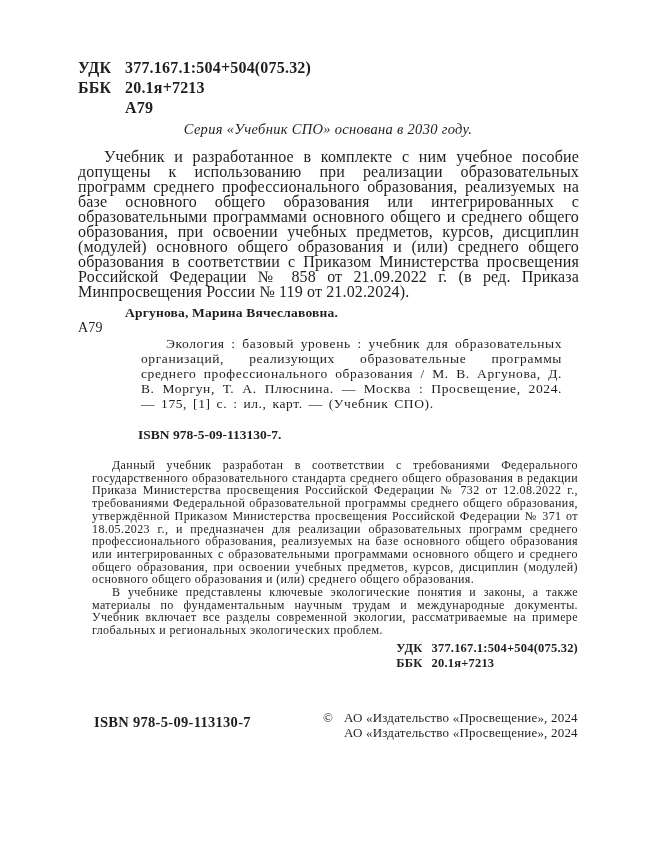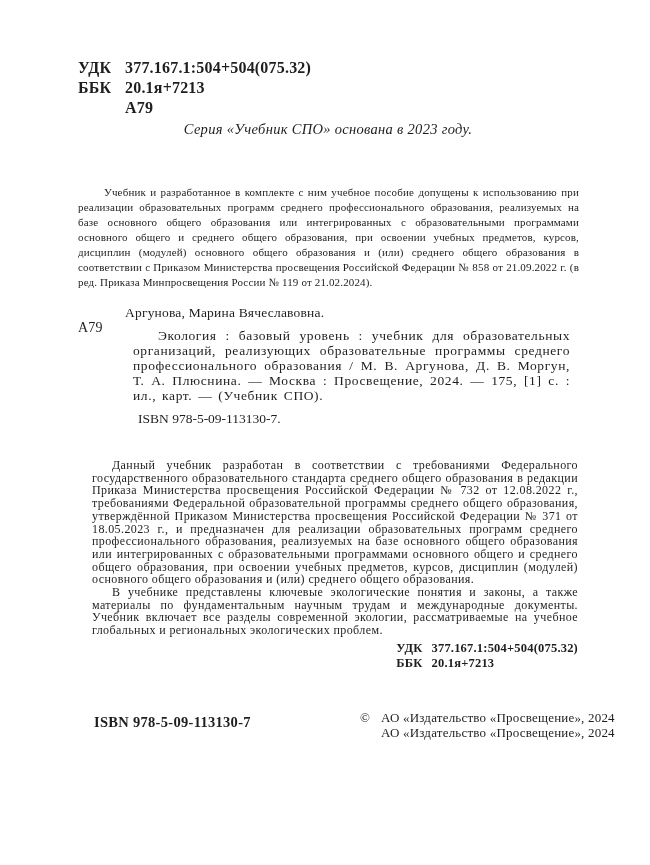--- a/index.html
+++ b/index.html
@@ -25,41 +25,40 @@
   
   .series{
     position:absolute;left:78px;top:121px;width:500px;
     text-align:center;font-style:italic;font-size:14.5px;line-height:17px;
     letter-spacing:.3px;
   }
 
   
   .allowance{
     position:absolute;left:78px;top:149px;width:501px;
-    font-size:11px;line-height:15px;
+    font-size:16px;line-height:15px;
     text-align:justify;text-indent:26px;
     letter-spacing:.15px;
-    margin-top:36px;
   }
 
   
   .card{
     position:absolute;left:125px;top:305px;width:453px;
     font-size:13.5px;line-height:15px;
   }
   .card-sign{
     position:absolute;left:-47px;top:15px;
     font-size:14px;letter-spacing:.2px;
   }
-  .card-author{font-weight:normal;margin:0;letter-spacing:.2px;}
+  .card-author{font-weight:bold;margin:0;letter-spacing:.2px;}
   .card-bib{
-    margin:8px;text-align:justify;text-indent:25px;
+    margin:16px;text-align:justify;text-indent:25px;
     letter-spacing:.6px;word-spacing:2px;font-family:Liberation Serif, serif;
   }
-  .card-isbn{margin:0 0 0 13px;}
+  .card-isbn{margin:0 0 0 13px;font-weight:bold;}
 
   
   .annotation{
     position:absolute;left:92px;top:411px;width:486px;
     font-size:12px;line-height:12.7px;
     text-align:justify;
     letter-spacing:.4px;
     margin-top:48px;
   }
   .annotation p{margin:0;text-indent:20px;}
@@ -73,21 +72,21 @@
   .udk-bottom .block{width:fit-content;margin-left:auto;text-align:left;}
   .udk-bottom .code-label{margin-right:9px;}
 
   
   .footer{position:absolute;left:78px;top:710px;width:500px;font-size:13px;}
   .footer-isbn{
     position:absolute;left:16px;top:4px;
     font-weight:bold;font-size:14.5px;letter-spacing:.3px;
   }
   .footer-copy{position:absolute;left:245px;top:0;line-height:15.4px;letter-spacing:.2px;}
-  .copy-line{white-space:nowrap;margin-left:37px;}
+  .copy-line{white-space:nowrap;}
   .copy-sign{display:inline-block;width:21px;}
 </style>
 </head>
 <body>
 
 <div class="page">
 
   <div class="udk-top">
     <div class="code-line">
       <span class="code-label">УДК</span>
@@ -95,34 +94,34 @@
     </div>
     <div class="code-line">
       <span class="code-label">ББК</span>
       <span class="code-value">20.1я+7213</span>
     </div>
     <div class="code-line">
       <span class="sign-value">А79</span>
     </div>
   </div>
 
-  <div class="series">Серия «Учебник СПО» основана в 2023 году.</div>
+  <div class="series">Серия «Учебник СПО» основана в 2030 году.</div>
 
   <div class="allowance">Учебник и разработанное в комплекте с ним учебное пособие допущены к использованию при реализации образовательных программ среднего профессионального образования, реализуемых на базе основного общего образования или интегрированных с образовательными программами основного общего и среднего общего образования, при освоении учебных предметов, курсов, дисциплин (модулей) основного общего образования и (или) среднего общего образования в соответствии с Приказом Министерства просвещения Российской Федерации № 858 от 21.09.2022 г. (в ред. Приказа Минпросвещения России № 119 от 21.02.2024).</div>
 
   <div class="card">
     <span class="card-sign">А79</span>
     <p class="card-author">Аргунова, Марина Вячеславовна.</p>
     <p class="card-bib">Экология : базовый уровень : учебник для образовательных организаций, реализующих образовательные программы среднего профессионального образования / М. В. Аргунова, Д. В. Моргун, Т. А. Плюснина. — Москва : Просвещение, 2024. — 175, [1] с. : ил., карт. — (Учебник СПО).</p>
     <p class="card-isbn">ISBN 978-5-09-113130-7.</p>
   </div>
 
   <div class="annotation">
     <p>Данный учебник разработан в соответствии с требованиями Федерального государственного образовательного стандарта среднего общего образования в редакции Приказа Министерства просвещения Российской Федерации № 732 от 12.08.2022 г., требованиями Федеральной образовательной программы среднего общего образования, утверждённой Приказом Министерства просвещения Российской Федерации № 371 от 18.05.2023 г., и предназначен для реализации образовательных программ среднего профессионального образования, реализуемых на базе основного общего образования или интегрированных с образовательными программами основного общего и среднего общего образования, при освоении учебных предметов, курсов, дисциплин (модулей) основного общего образования и (или) среднего общего образования.</p>
-    <p>В учебнике представлены ключевые экологические понятия и законы, а также материалы по фундаментальным научным трудам и международные документы. Учебник включает все разделы современной экологии, рассматриваемые на учебное глобальных и региональных экологических проблем.</p>
+    <p>В учебнике представлены ключевые экологические понятия и законы, а также материалы по фундаментальным научным трудам и международные документы. Учебник включает все разделы современной экологии, рассматриваемые на примере глобальных и региональных экологических проблем.</p>
 
     <div class="udk-bottom">
       <div class="block">
         <div class="code-line">
           <span class="code-label">УДК</span>
           <span class="code-value">377.167.1:504+504(075.32)</span>
         </div>
         <div class="code-line">
           <span class="code-label">ББК</span>
           <span class="code-value">20.1я+7213</span>

